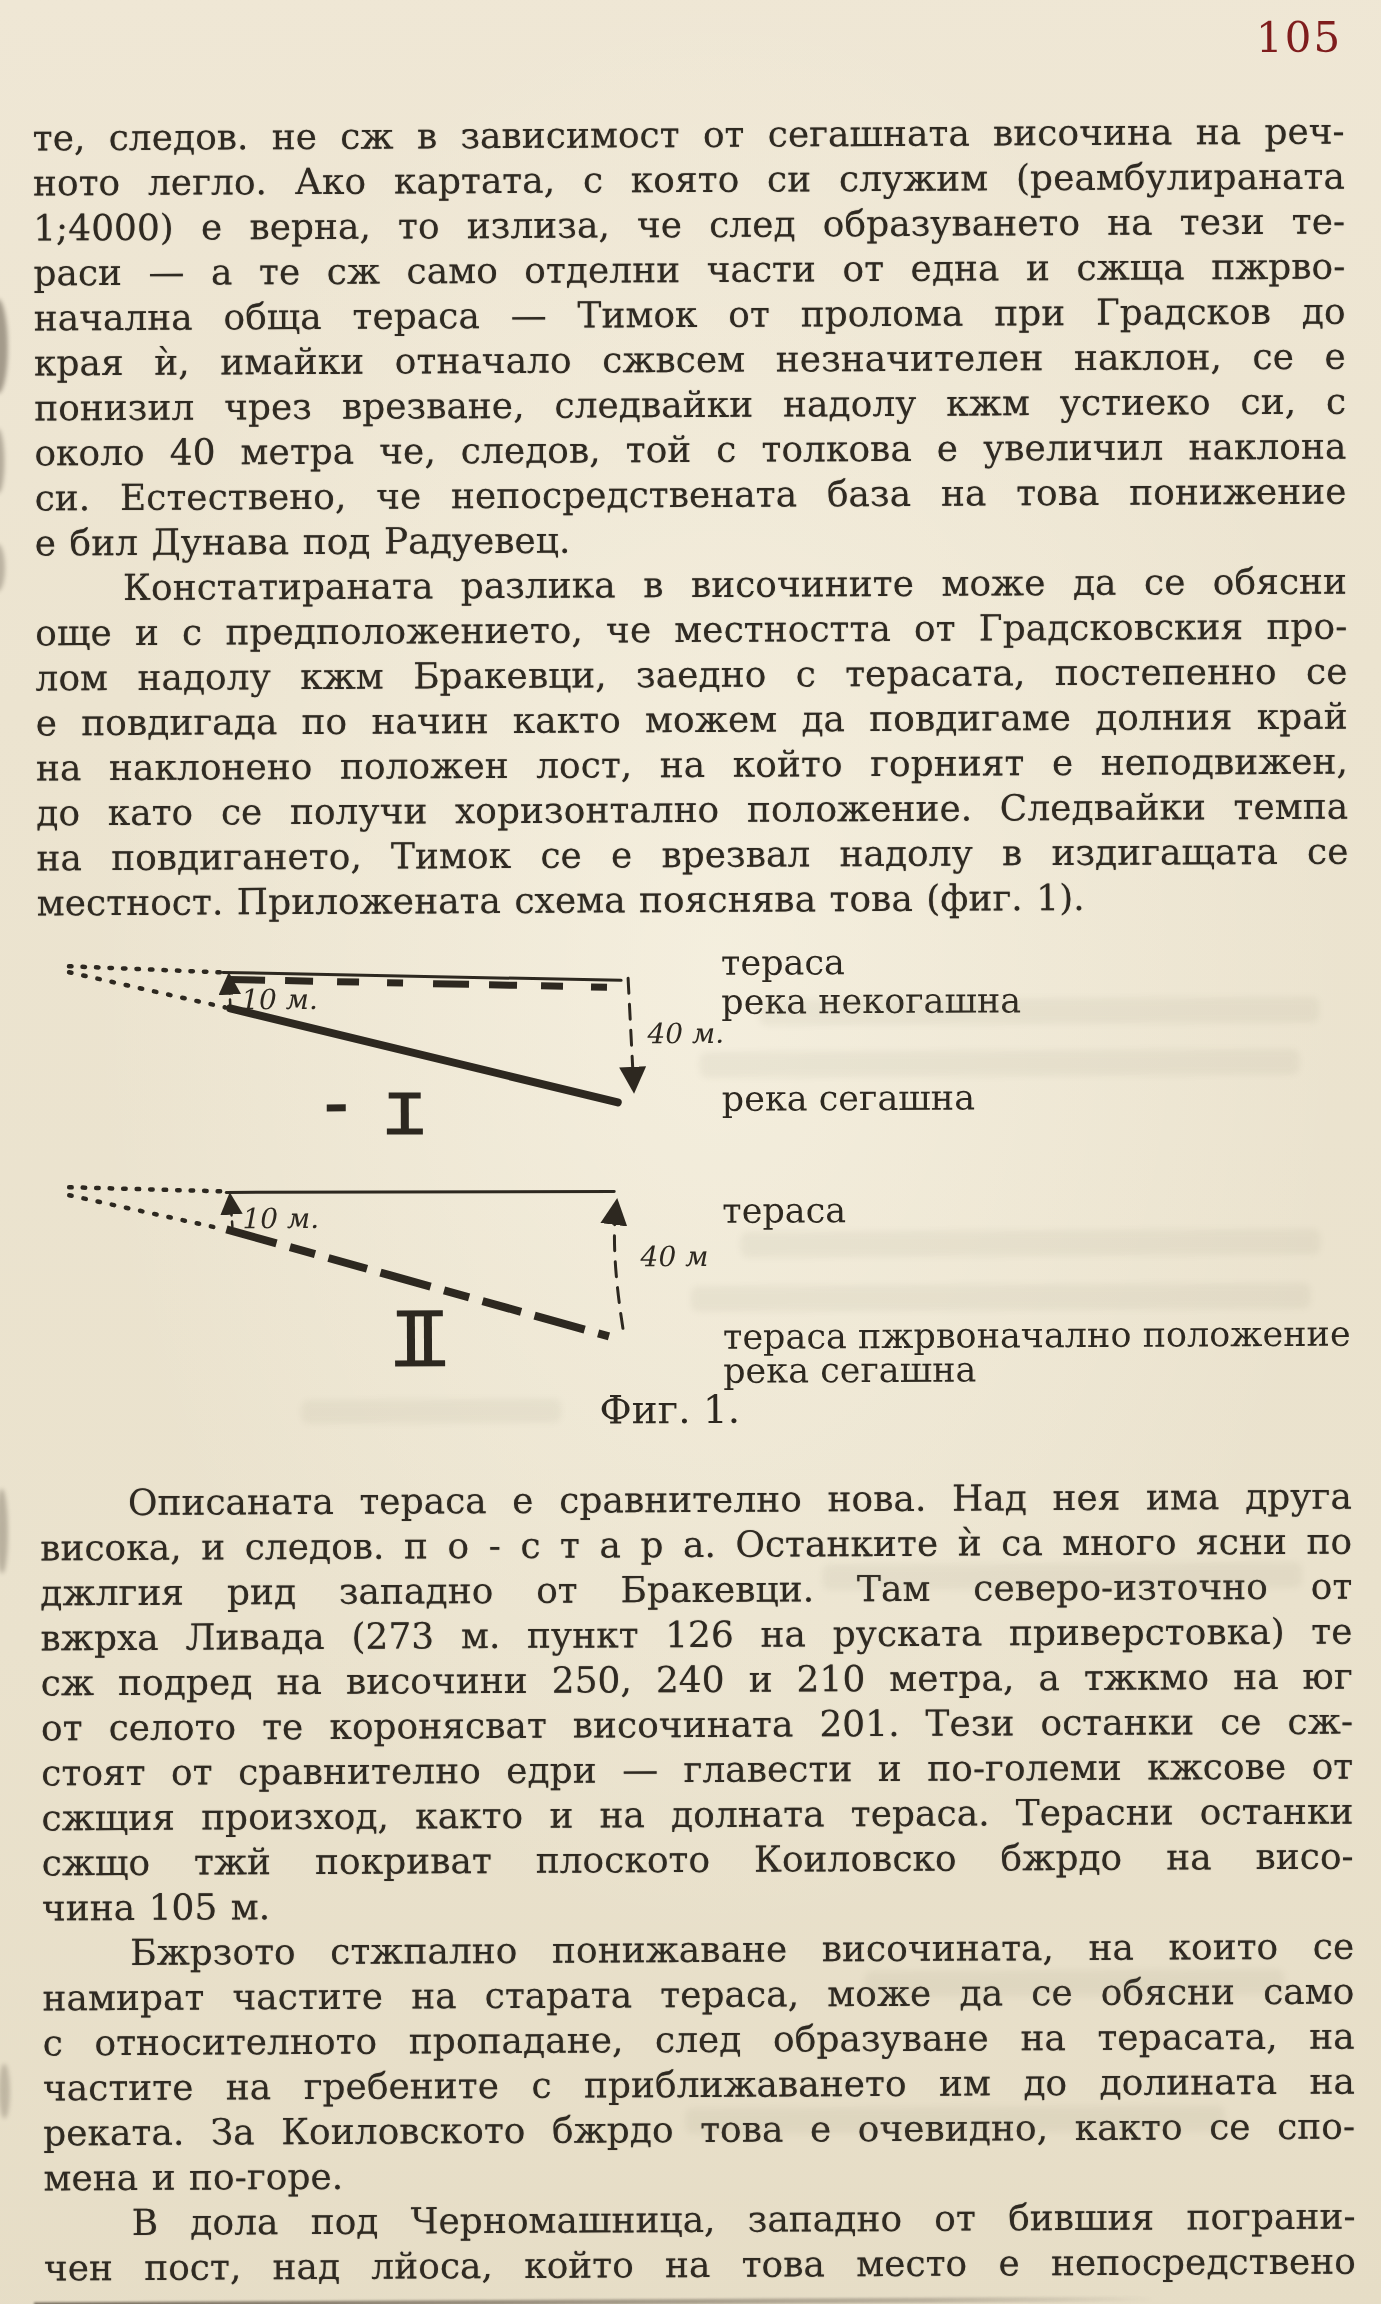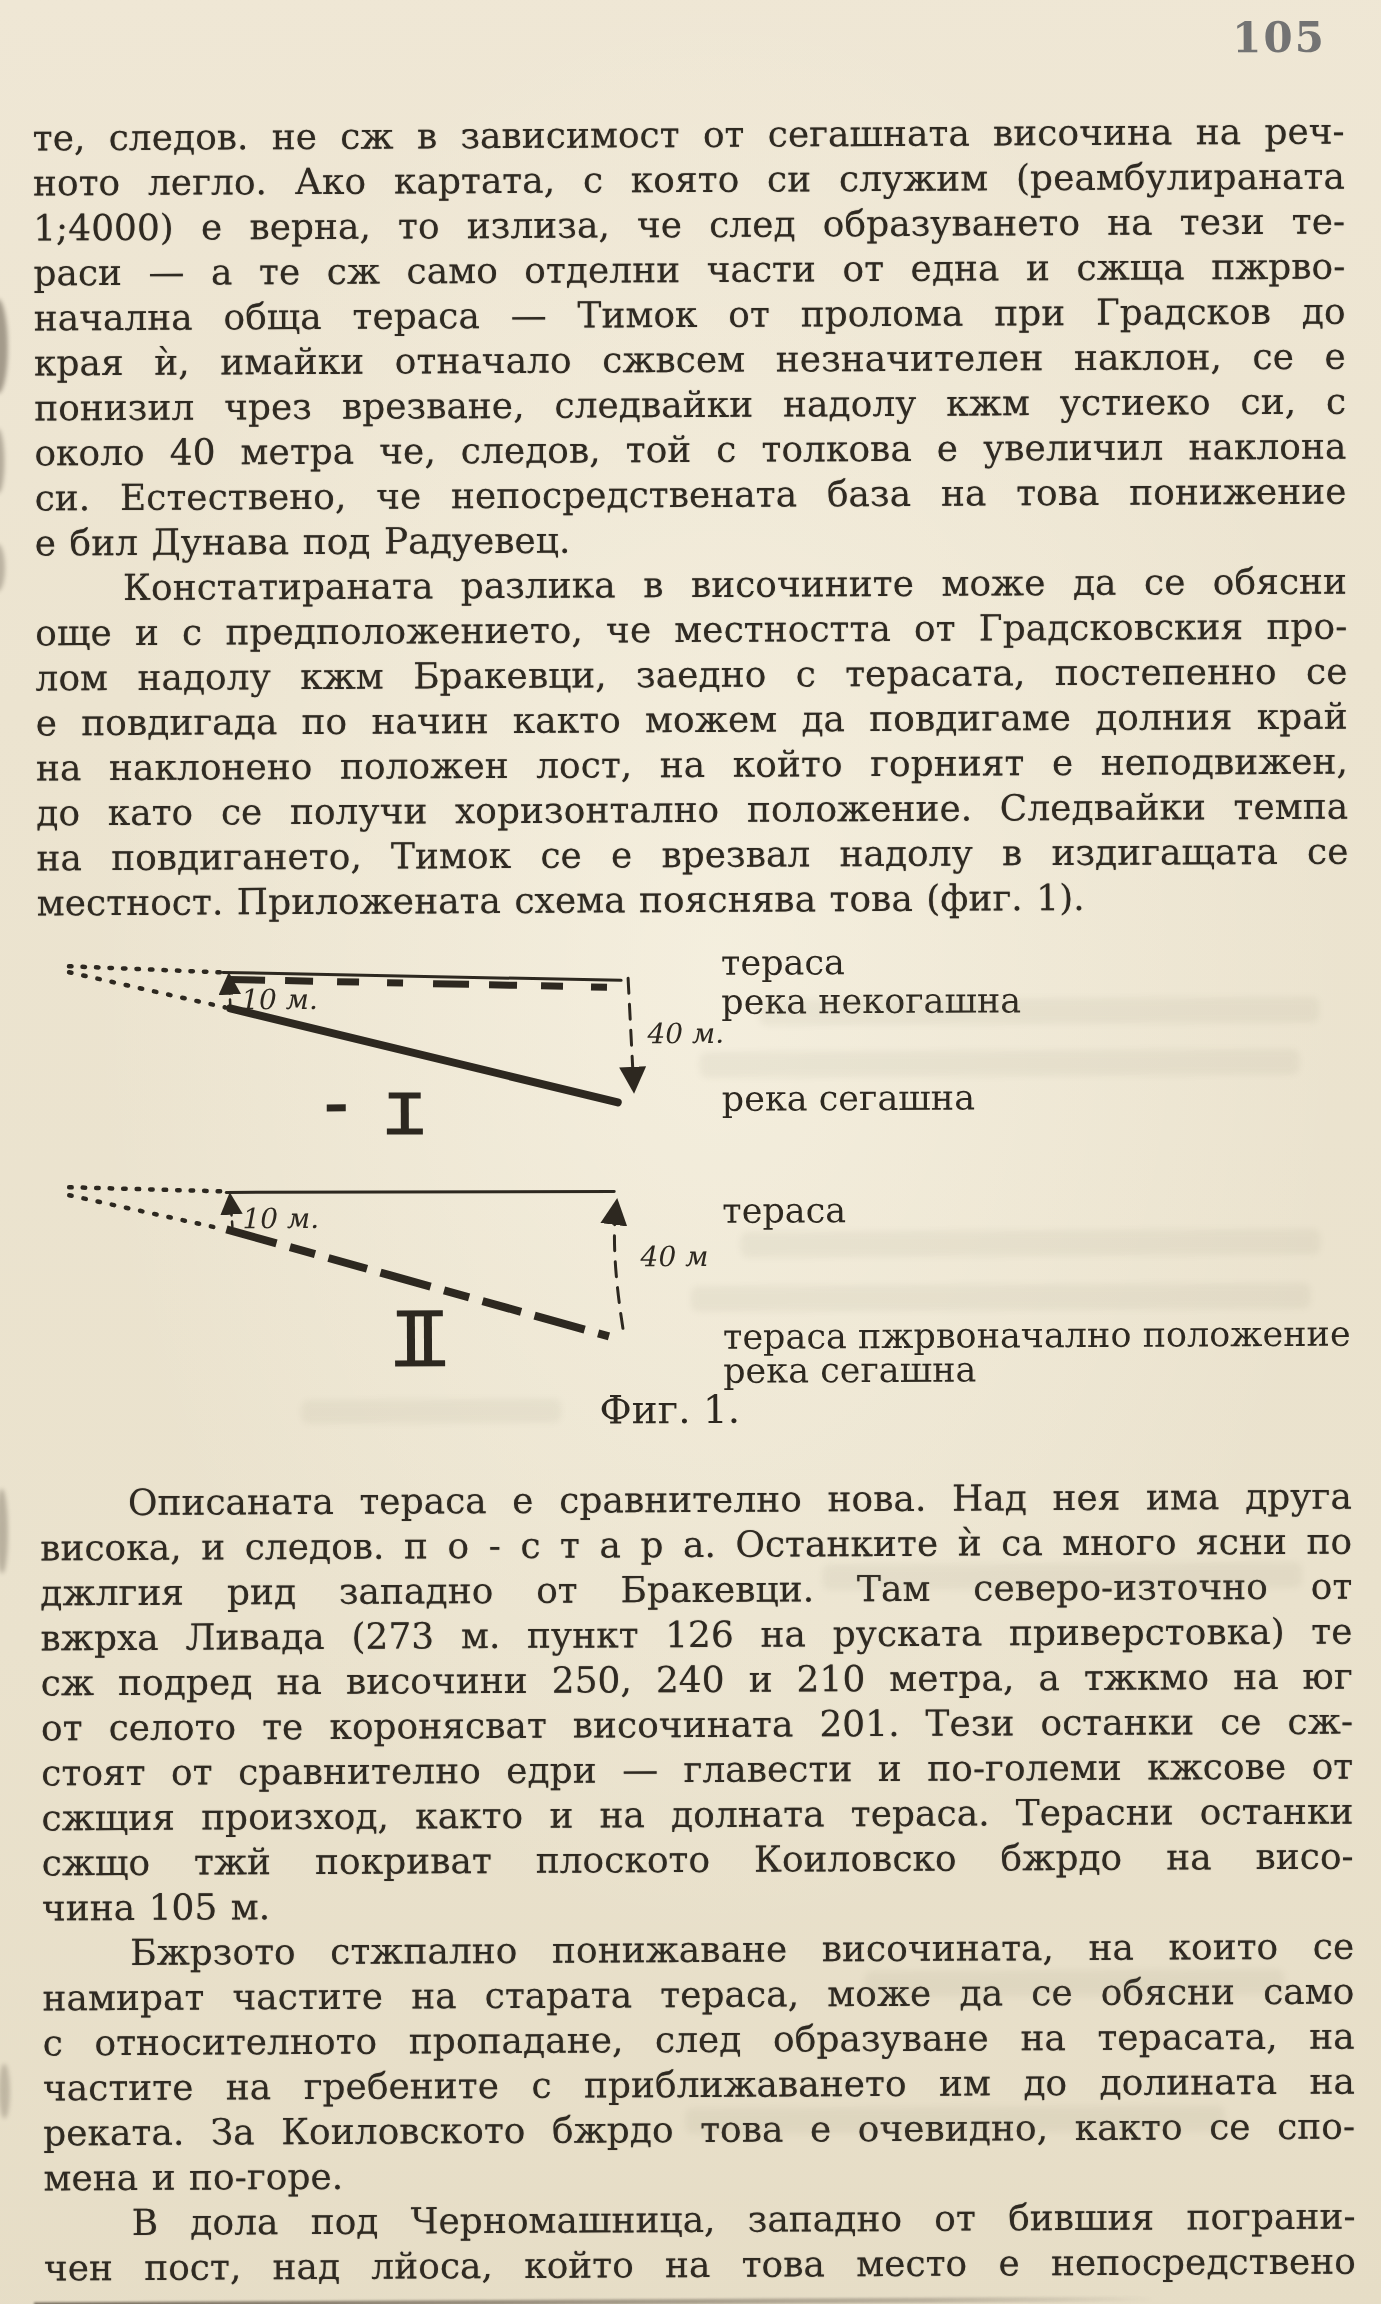--- a/index.html
+++ b/index.html
@@ -10,21 +10,21 @@
   }
   .paper{
     position:absolute;inset:0;
     background:
       radial-gradient(ellipse 900px 1400px at 52% 42%, rgba(255,252,240,.45), rgba(255,252,240,0) 70%),
       linear-gradient(178deg, #efe7d5 0%, #ece4d0 30%, #eae2cd 70%, #e6ddc6 100%);
   }
   .sheet{position:absolute;inset:0;transform:rotate(-0.3deg);transform-origin:50% 50%;}
   .page-number{
     position:absolute;left:1238px;top:16px;width:110px;
-    font-size:42px;color:#737373;letter-spacing:2px;text-align:left;font-weight:bold;
+    font-size:42px;color:#7f1d1d;letter-spacing:2px;text-align:right;
   }
   .text-block{
     position:absolute;left:38px;top:112px;width:1312px;
     font-size:36px;line-height:45px;color:#2f2a22;
     text-shadow:0 0 1px rgba(47,42,34,.55);
     word-spacing:2px;
   }
   .line{height:45px;white-space:nowrap;text-align:justify;text-align-last:justify;}
   .line.nj{text-align:left;text-align-last:auto;}
   .line.ind{text-indent:88px;}

